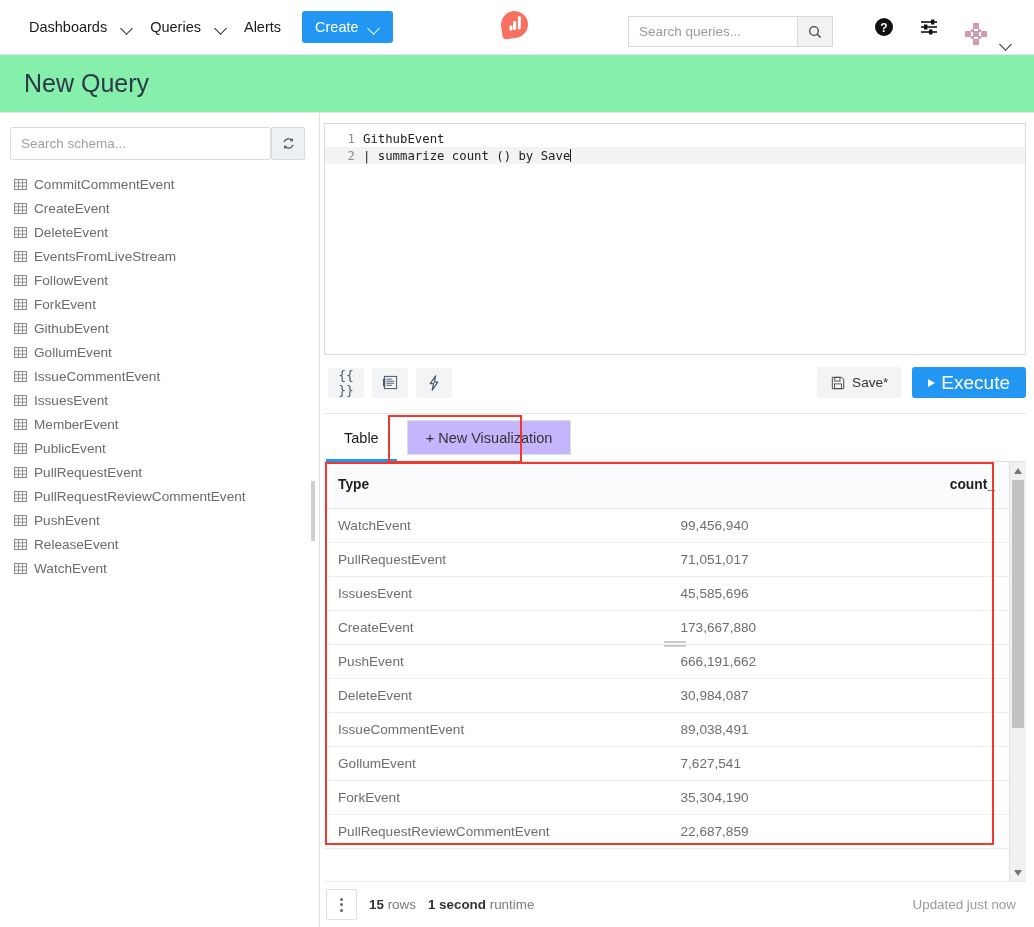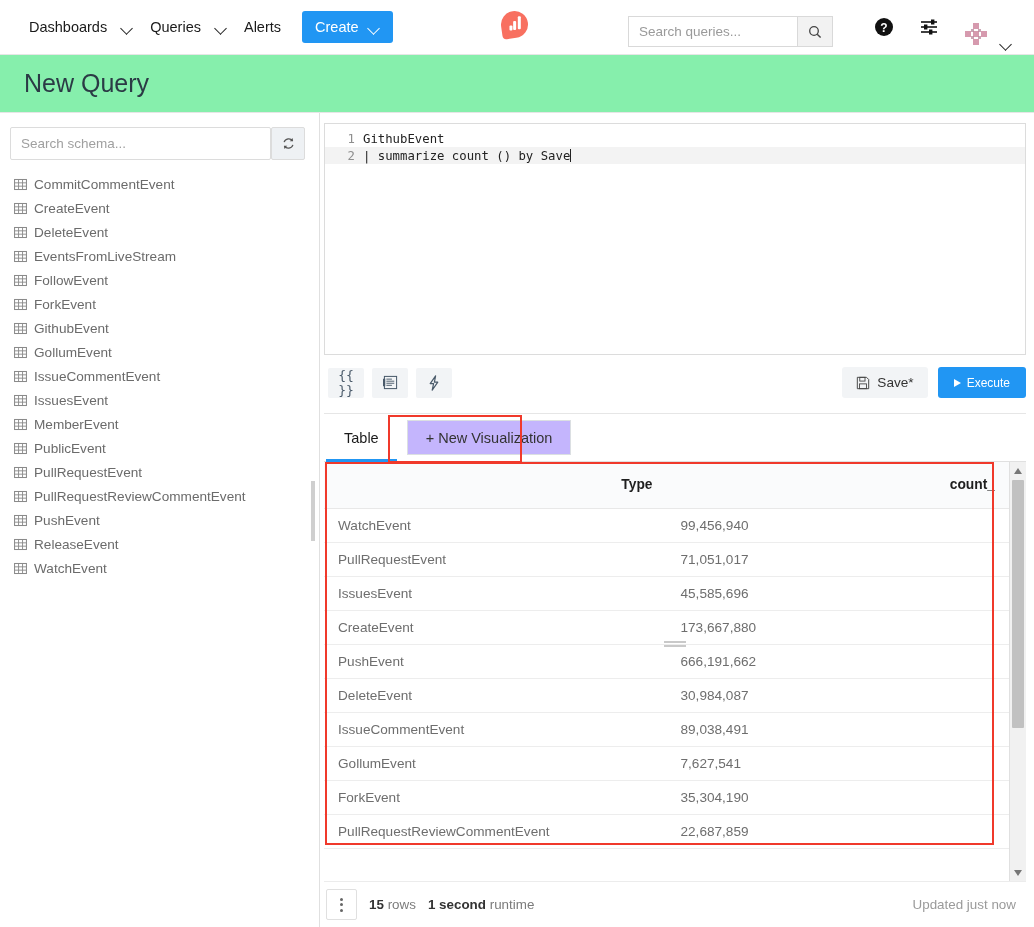--- a/index.html
+++ b/index.html
@@ -313,21 +313,21 @@
     color: #333;
     cursor: pointer;
     display: flex; align-items: center; gap: 7px;
   }
   .execute-btn {
     background: #2196f3;
     border: none;
     border-radius: 3px;
     height: 31px;
     padding: 0 16px;
-    font-size: 12px;
+    font-size: 19px;
     font-family: inherit;
     color: #fff;
     cursor: pointer;
     display: flex; align-items: center; gap: 6px;
   }
   .play-tri {
     width: 0; height: 0;
     border-top: 4.5px solid transparent;
     border-bottom: 4.5px solid transparent;
     border-left: 7px solid #fff;
@@ -406,21 +406,21 @@
     border-collapse: collapse;
     table-layout: fixed;
   }
   thead th {
     height: 46px;
     background: #fafbfc;
     border-bottom: 1px solid #e8e8e8;
     font-size: 13.8px;
     color: #1f1f1f;
     font-weight: bold;
-    text-align: right;
+    text-align: left;
     padding: 0 14px;
     cursor: pointer;
   }
   thead th.num { text-align: right; }
   tbody td {
     height: 34px;
     border-bottom: 1px solid #ededed;
     font-size: 13.6px;
     color: #6e6e6e;
     padding: 0 14px;

